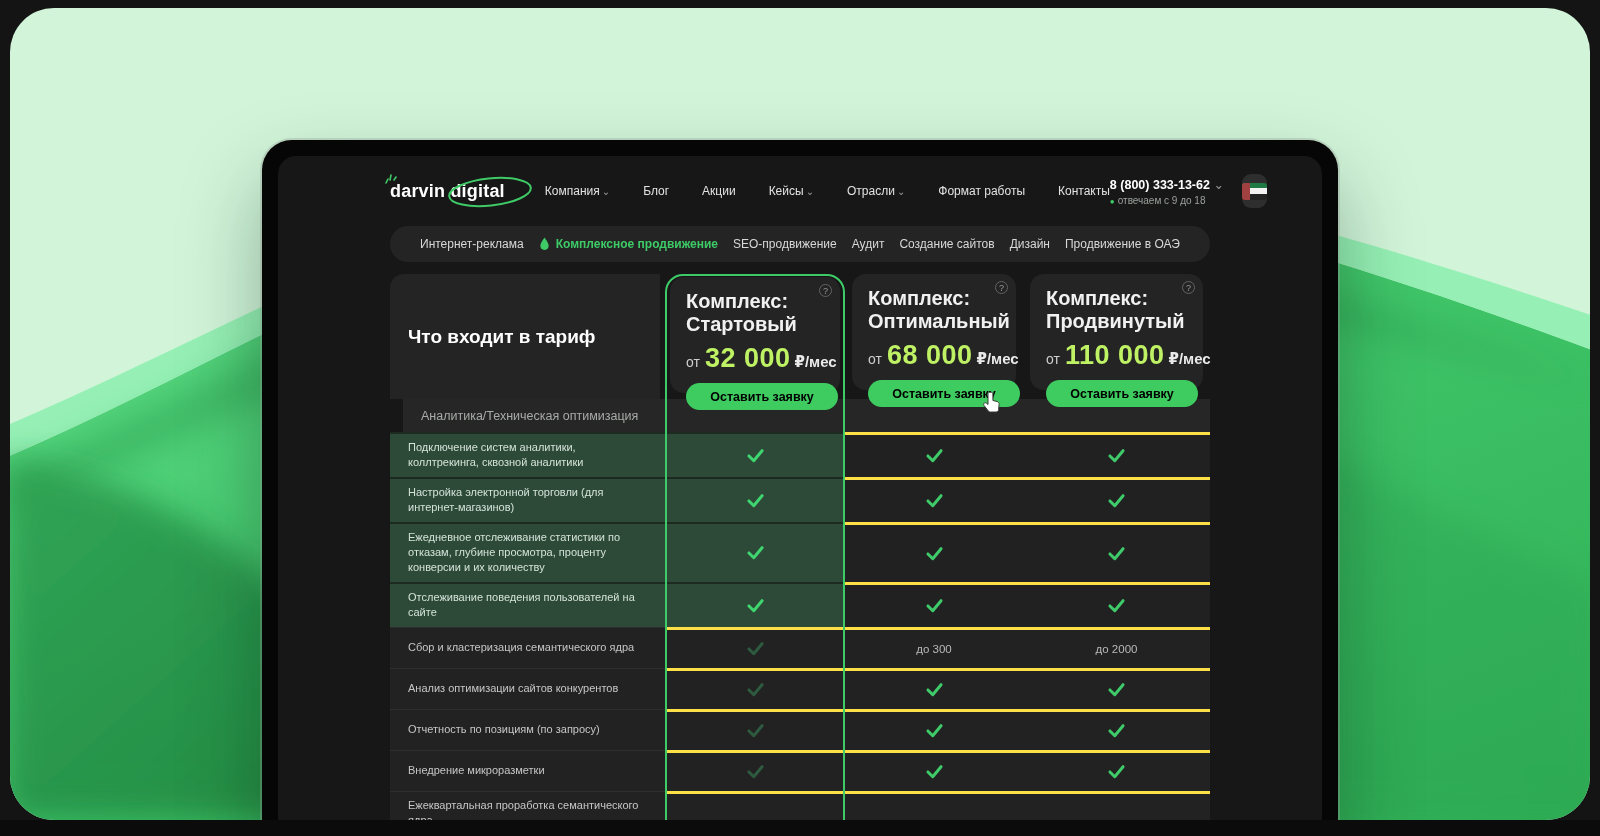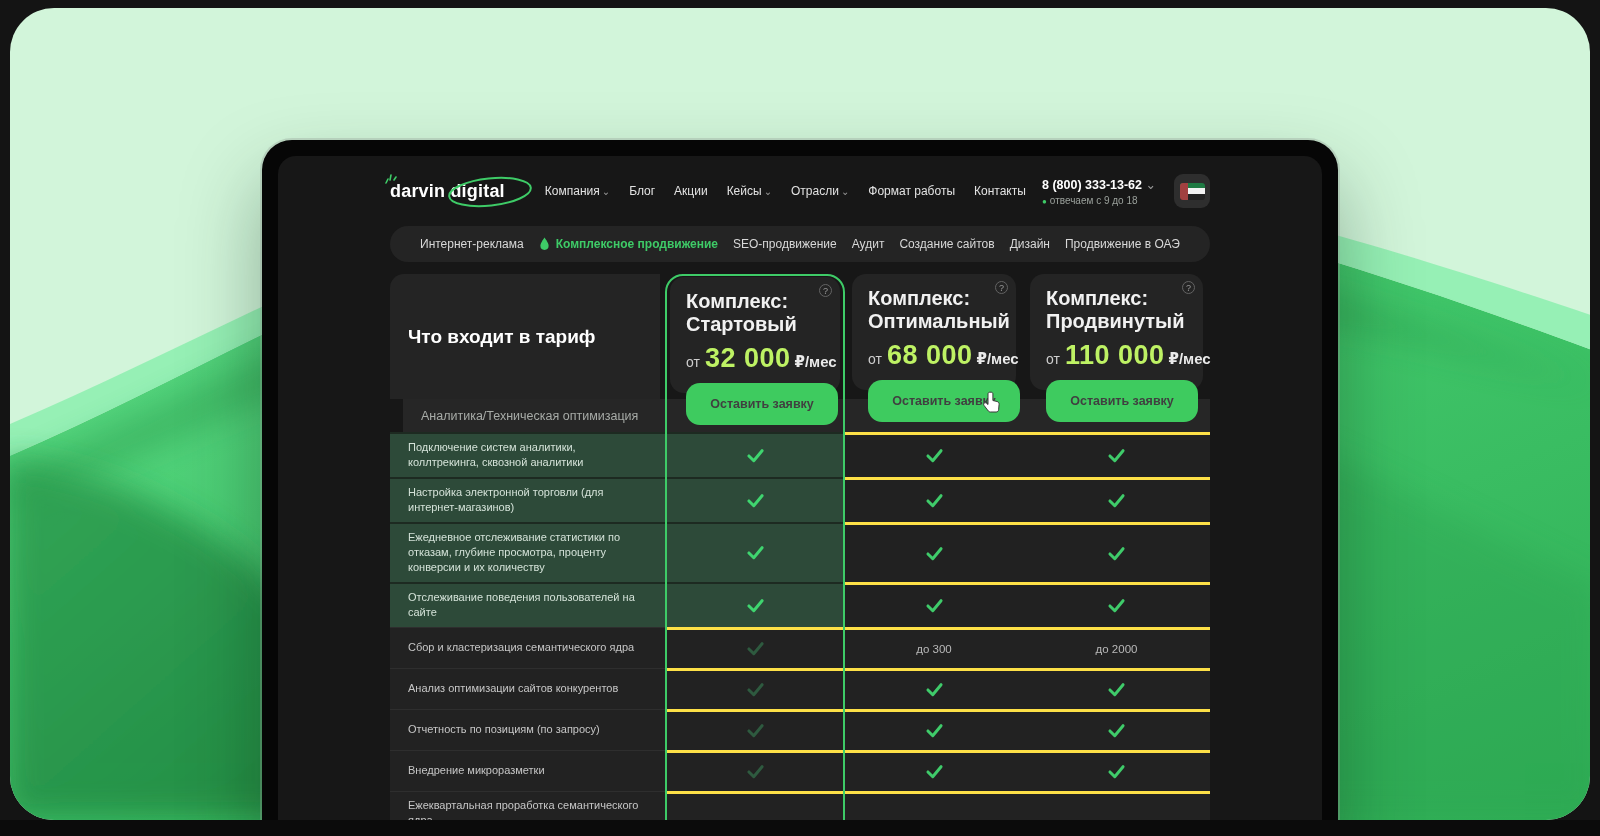--- a/index.html
+++ b/index.html
@@ -21,21 +21,21 @@
   .screen { position:absolute; left:16px; right:16px; top:16px; bottom:0;
     background:#171717; border-radius:18px 18px 0 0; overflow:hidden; }
   .content { width:820px; margin:0 auto; position:relative; }
 
   
   .site-header { display:flex; align-items:center; margin-top:14px; height:42px; }
   .logo { position:relative; color:#fff; font-size:18px; font-weight:700;
     letter-spacing:.2px; white-space:nowrap; }
   .logo .spark { position:absolute; left:-6px; top:-9px; }
   .logo .ring { position:absolute; left:56px; top:-6px; pointer-events:none; }
-  .nav { display:flex; gap:19px; margin-left:40px; }
+  .nav { display:flex; gap:33px; margin-left:40px; }
   .nav-item { color:#e2e2e2; font-size:12px; font-weight:500; white-space:nowrap;
     cursor:pointer; }
   .nav-item .caret { color:#9a9a9a; font-size:10px; margin-left:2px; }
   .phone-block { margin-left:auto; text-align:left; }
   .phone { color:#fff; font-size:12.5px; font-weight:700; white-space:nowrap; }
   .phone .caret { color:#9a9a9a; font-weight:400; }
   .hours { color:#9aa09b; font-size:10px; margin-top:3px; }
   .hours .dot { color:#3ecb67; font-size:8px; margin-right:3px; }
   .flag-tile { width:36px; height:34px; background:#2e2e2e; border-radius:9px;
     margin-left:18px; display:flex; align-items:center; justify-content:center;
@@ -65,22 +65,22 @@
     display:flex; align-items:center; padding-left:18px; }
   .feat-title { color:#fff; font-size:19px; font-weight:700; }
   .plan-card { position:relative; background:#242424; border-radius:14px;
     height:116px; margin:0 7px; padding:13px 12px 0 16px; }
   .plan-card.inside { margin:3px 5px 0 5px; border-radius:14px; }
   .plan-name { color:#f1f1f1; font-size:20px; font-weight:700; }
   .plan-price { margin-top:7px; white-space:nowrap; }
   .price-prefix { color:#cfcfcf; font-size:14px; margin-right:5px; }
   .price-amount { color:#bef264; font-size:27px; font-weight:800; letter-spacing:.5px; }
   .price-suffix { color:#eaeaea; font-size:15px; font-weight:600; margin-left:4px; }
-  .cta { display:block; width:152px; height:42px; margin:9px auto 0; border:none;
-    border-radius:14px; background:#3ecb5f; color:#404040; font-size:12.5px;
+  .cta { display:block; width:152px; height:27px; margin:9px auto 0; border:none;
+    border-radius:14px; background:#3ecb5f; color:#000000; font-size:12.5px;
     font-weight:600; cursor:pointer; font-family:inherit; }
   .help { position:absolute; top:7px; right:8px; width:13px; height:13px;
     border:1px solid #636363; border-radius:50%; color:#9a9a9a; font-size:9px;
     line-height:12px; text-align:center; cursor:pointer; }
 
   .section-row { height:33px; background:#262626; display:flex; align-items:center;
     padding-left:18px;margin-left:13px; }
   .section-label { color:#a7aba7; font-size:12.5px; }
 
   .frow { min-height:41px; }

